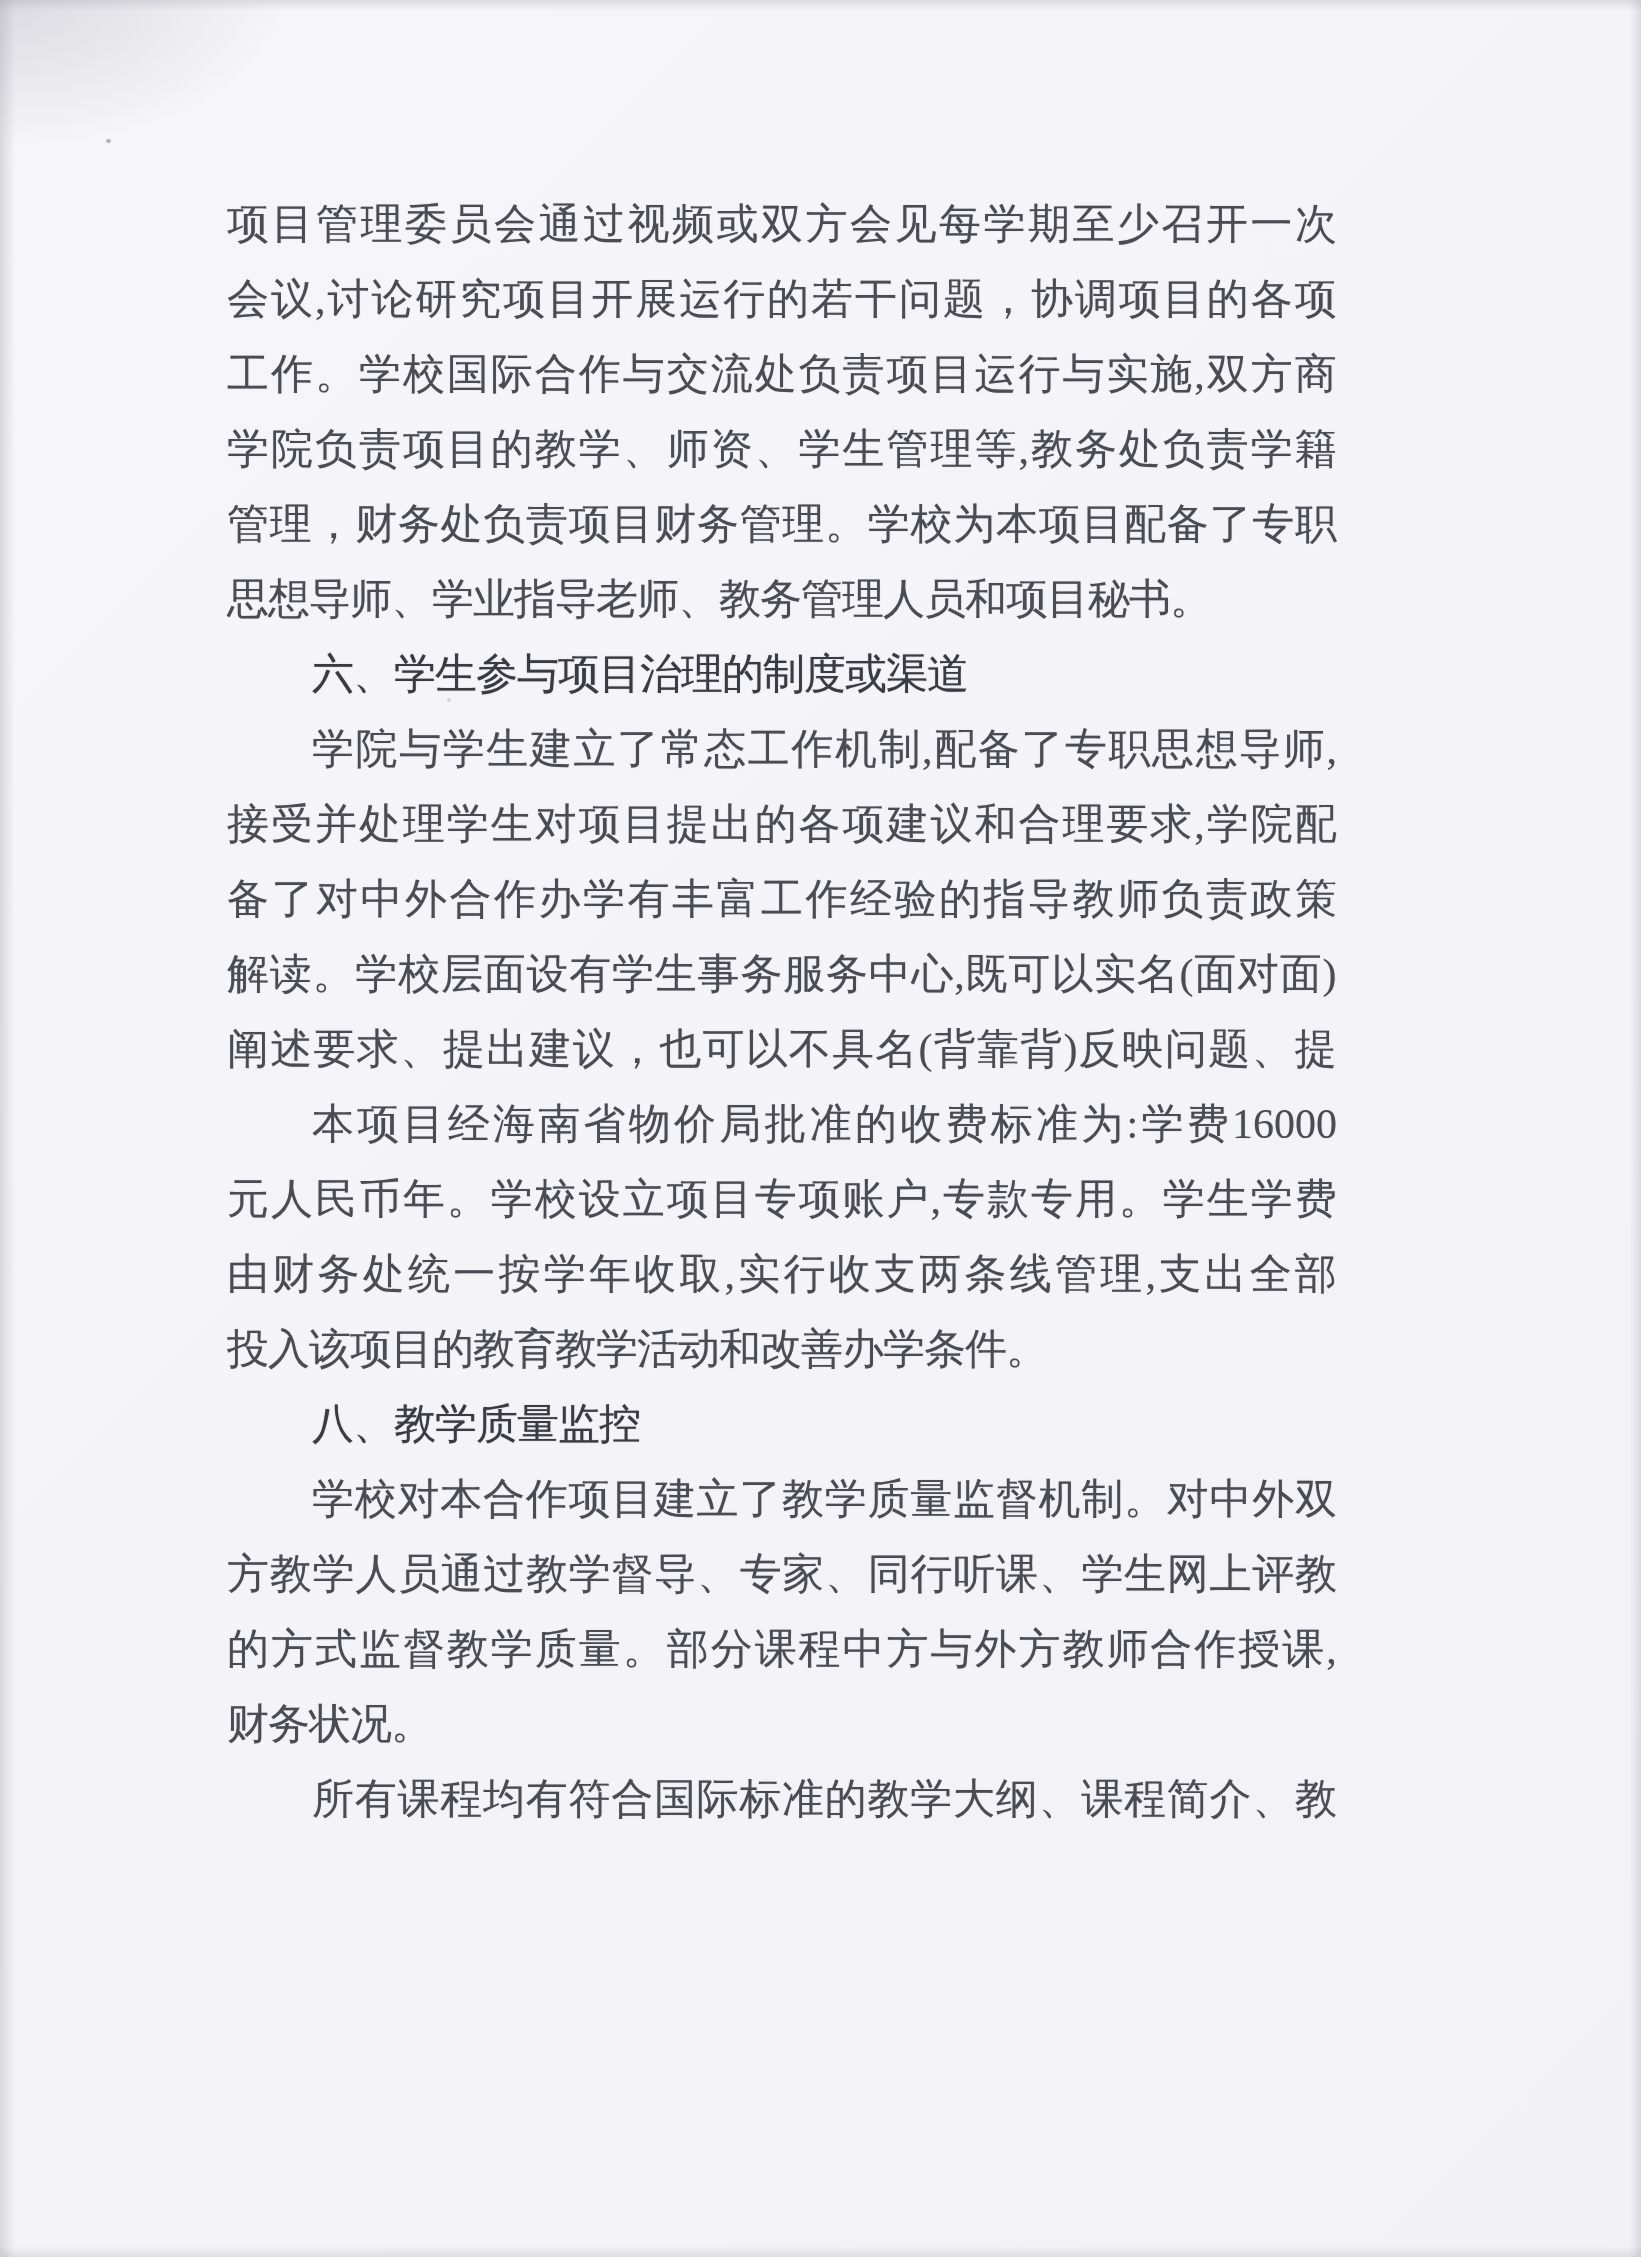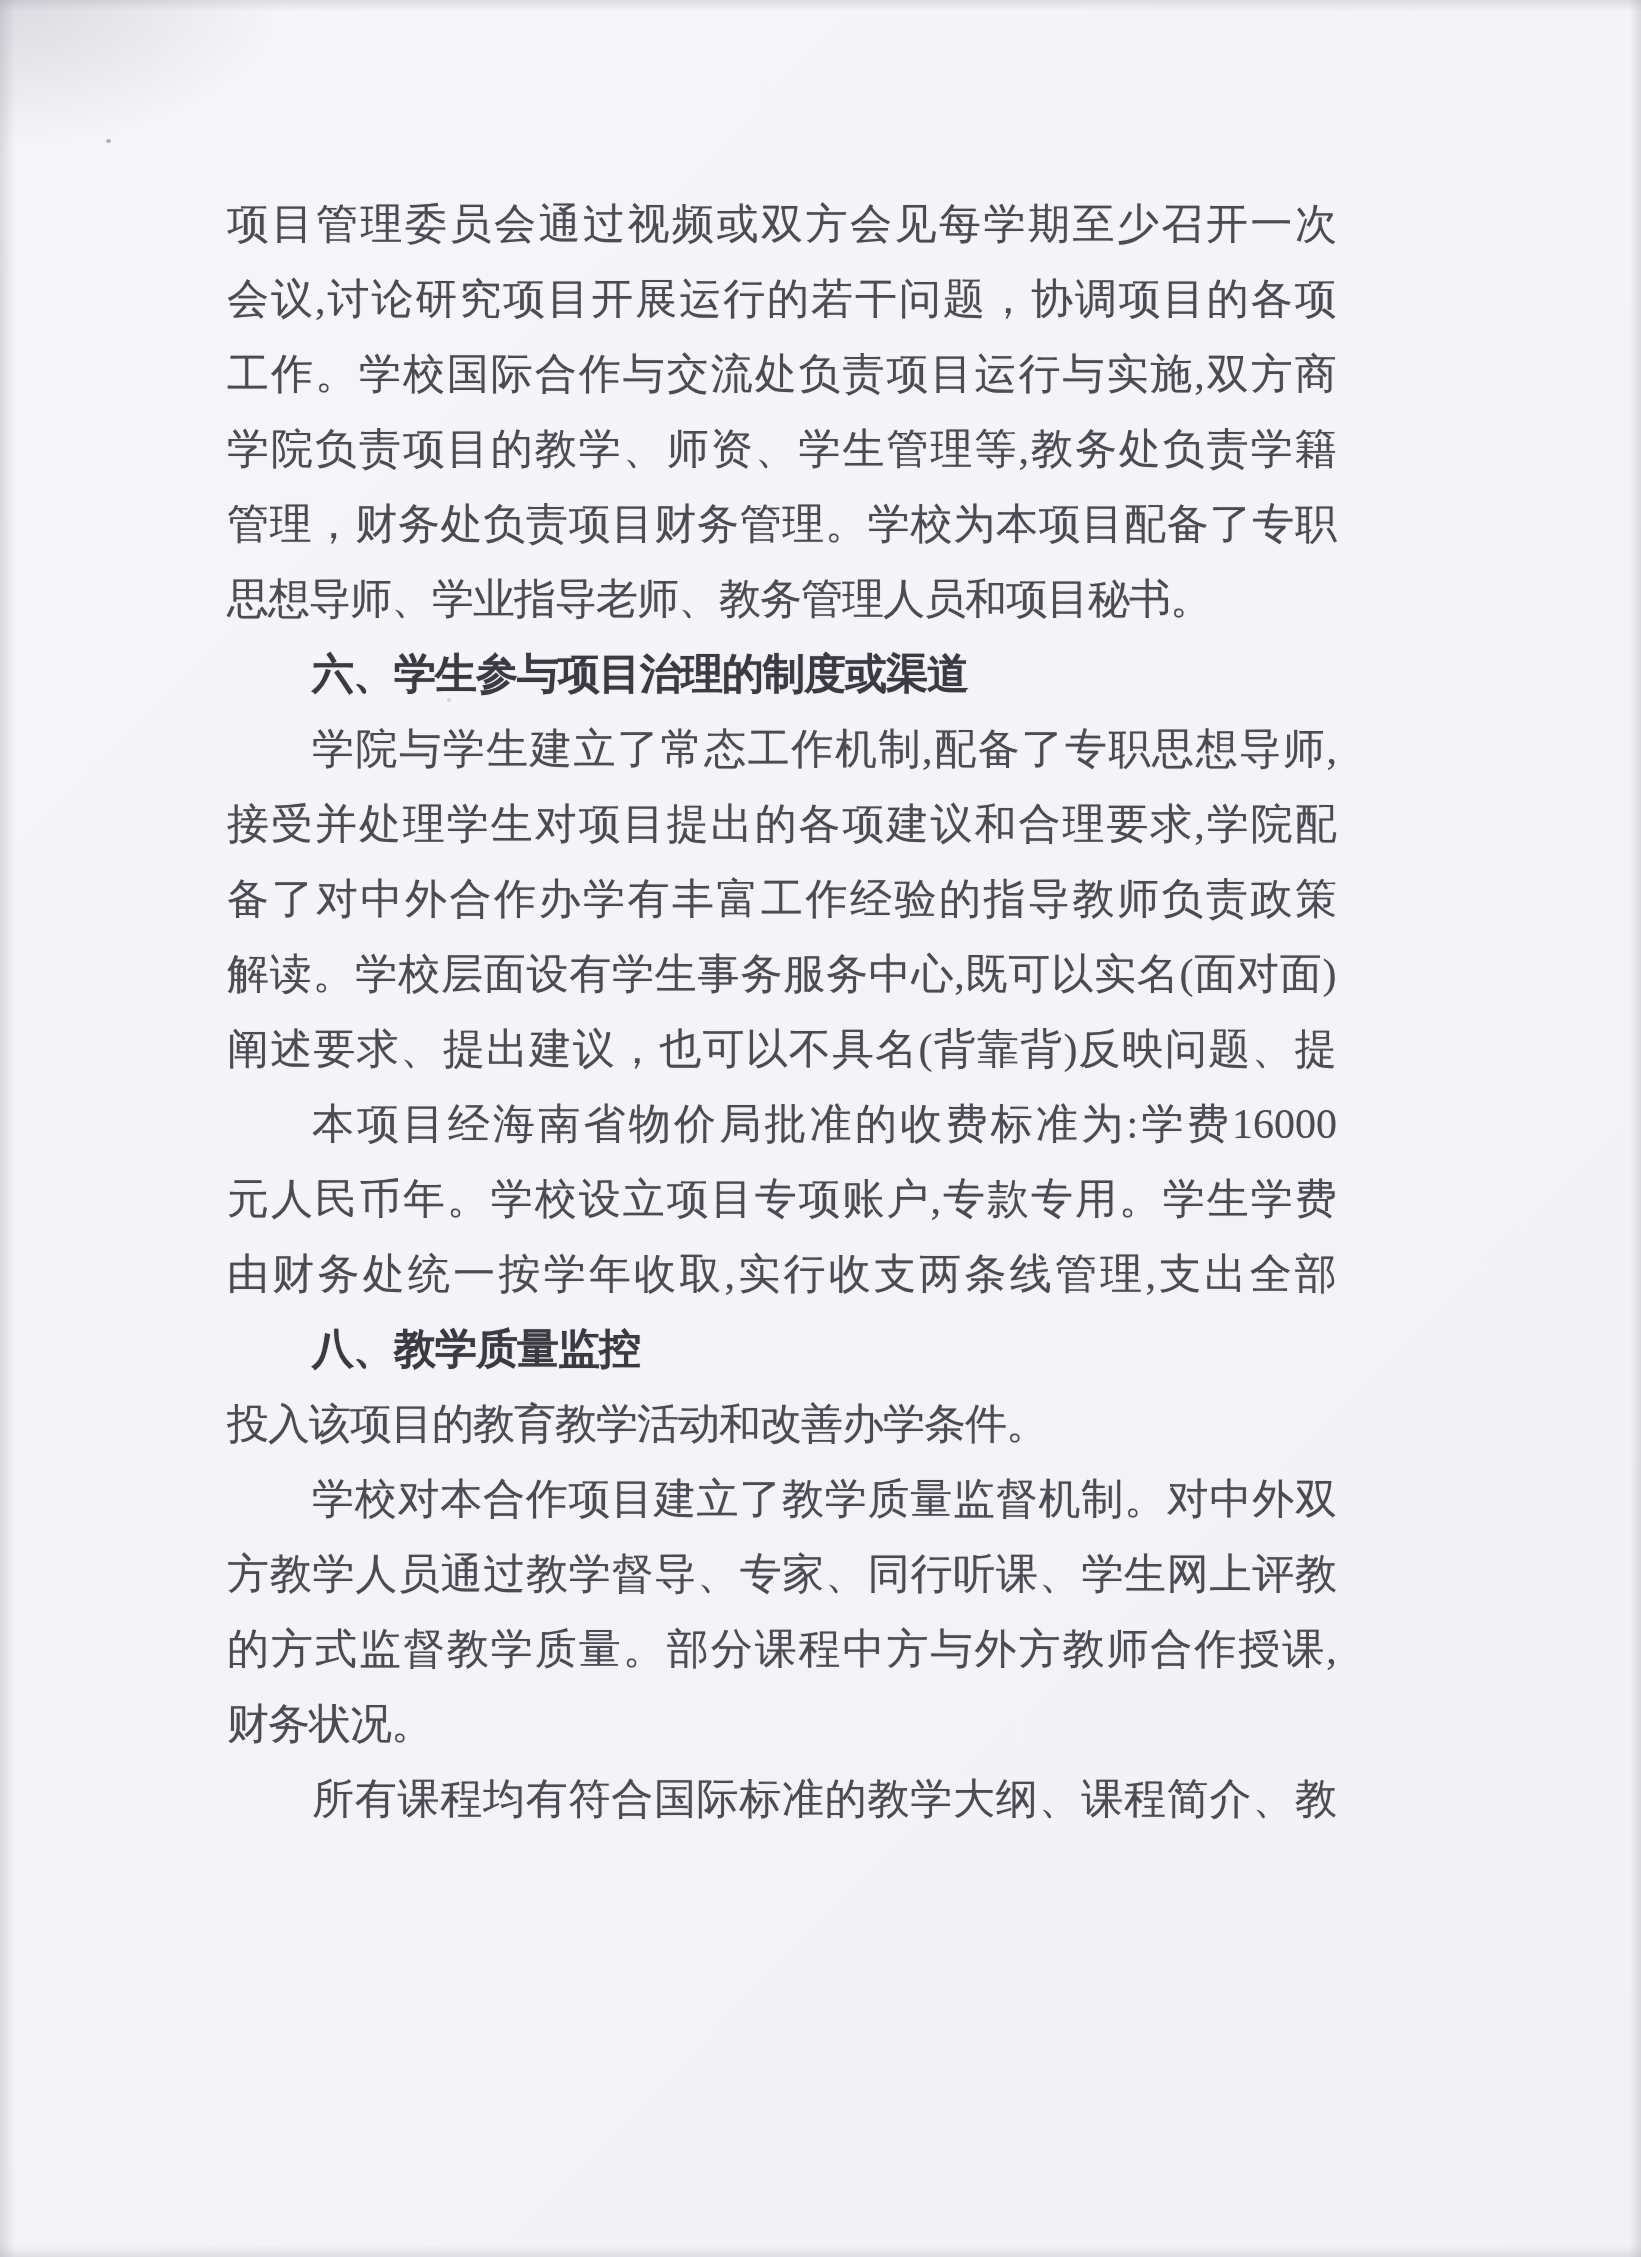--- a/index.html
+++ b/index.html
@@ -37,21 +37,21 @@
     white-space: pre;
     color: var(--text-color, #4b4b53);
     text-shadow: 0 0 1px rgba(75,75,85,0.35);
   }
   .line.justify {
     justify-content: space-between;
     letter-spacing: 0;
   }
   .line.indent { padding-left: 85px; }
   .line.heading {
-    font-weight: bold;
+    font-weight: normal;
     color: var(--heading-color, #3a3a42);
     text-shadow: 0 0 1px rgba(58,58,66,0.55);
   }
   .line span { display: inline-block; }
   .speck { position: absolute; border-radius: 50%; background: #8e8c96; }
   .speck-1 { left: 106px; top: 139px; width: 4.8px; height: 3.9px; opacity: 0.65; }
   .speck-2 { left: 447px; top: 698px; width: 3.9px; height: 3.9px; opacity: 0.30; }
 </style>
 </head>
 <body>
@@ -66,22 +66,22 @@
       <div class="line body">思想导师、学业指导老师、教务管理人员和项目秘书。</div>
       <div class="line heading indent">六、学生参与项目治理的制度或渠道</div>
       <div class="line body indent justify"><span>学</span><span>院</span><span>与</span><span>学</span><span>生</span><span>建</span><span>立</span><span>了</span><span>常</span><span>态</span><span>工</span><span>作</span><span>机</span><span>制</span><span>,</span><span>配</span><span>备</span><span>了</span><span>专</span><span>职</span><span>思</span><span>想</span><span>导</span><span>师</span><span>,</span></div>
       <div class="line body justify"><span>接</span><span>受</span><span>并</span><span>处</span><span>理</span><span>学</span><span>生</span><span>对</span><span>项</span><span>目</span><span>提</span><span>出</span><span>的</span><span>各</span><span>项</span><span>建</span><span>议</span><span>和</span><span>合</span><span>理</span><span>要</span><span>求</span><span>,</span><span>学</span><span>院</span><span>配</span></div>
       <div class="line body justify"><span>备</span><span>了</span><span>对</span><span>中</span><span>外</span><span>合</span><span>作</span><span>办</span><span>学</span><span>有</span><span>丰</span><span>富</span><span>工</span><span>作</span><span>经</span><span>验</span><span>的</span><span>指</span><span>导</span><span>教</span><span>师</span><span>负</span><span>责</span><span>政</span><span>策</span></div>
       <div class="line body justify"><span>解</span><span>读</span><span>。</span><span>学</span><span>校</span><span>层</span><span>面</span><span>设</span><span>有</span><span>学</span><span>生</span><span>事</span><span>务</span><span>服</span><span>务</span><span>中</span><span>心</span><span>,</span><span>既</span><span>可</span><span>以</span><span>实</span><span>名</span><span>(</span><span>面</span><span>对</span><span>面</span><span>)</span></div>
       <div class="line body justify"><span>阐</span><span>述</span><span>要</span><span>求</span><span>、</span><span>提</span><span>出</span><span>建</span><span>议</span><span>，</span><span>也</span><span>可</span><span>以</span><span>不</span><span>具</span><span>名</span><span>(</span><span>背</span><span>靠</span><span>背</span><span>)</span><span>反</span><span>映</span><span>问</span><span>题</span><span>、</span><span>提</span></div>
       <div class="line body indent justify"><span>本</span><span>项</span><span>目</span><span>经</span><span>海</span><span>南</span><span>省</span><span>物</span><span>价</span><span>局</span><span>批</span><span>准</span><span>的</span><span>收</span><span>费</span><span>标</span><span>准</span><span>为</span><span>:</span><span>学</span><span>费</span><span>16000</span></div>
       <div class="line body justify"><span>元</span><span>人</span><span>民</span><span>币</span><span>年</span><span>。</span><span>学</span><span>校</span><span>设</span><span>立</span><span>项</span><span>目</span><span>专</span><span>项</span><span>账</span><span>户</span><span>,</span><span>专</span><span>款</span><span>专</span><span>用</span><span>。</span><span>学</span><span>生</span><span>学</span><span>费</span></div>
       <div class="line body justify"><span>由</span><span>财</span><span>务</span><span>处</span><span>统</span><span>一</span><span>按</span><span>学</span><span>年</span><span>收</span><span>取</span><span>,</span><span>实</span><span>行</span><span>收</span><span>支</span><span>两</span><span>条</span><span>线</span><span>管</span><span>理</span><span>,</span><span>支</span><span>出</span><span>全</span><span>部</span></div>
+      <div class="line body">投入该项目的教育教学活动和改善办学条件。</div>
       <div class="line heading indent">八、教学质量监控</div>
-      <div class="line body">投入该项目的教育教学活动和改善办学条件。</div>
       <div class="line body indent justify"><span>学</span><span>校</span><span>对</span><span>本</span><span>合</span><span>作</span><span>项</span><span>目</span><span>建</span><span>立</span><span>了</span><span>教</span><span>学</span><span>质</span><span>量</span><span>监</span><span>督</span><span>机</span><span>制</span><span>。</span><span>对</span><span>中</span><span>外</span><span>双</span></div>
       <div class="line body justify"><span>方</span><span>教</span><span>学</span><span>人</span><span>员</span><span>通</span><span>过</span><span>教</span><span>学</span><span>督</span><span>导</span><span>、</span><span>专</span><span>家</span><span>、</span><span>同</span><span>行</span><span>听</span><span>课</span><span>、</span><span>学</span><span>生</span><span>网</span><span>上</span><span>评</span><span>教</span></div>
       <div class="line body justify"><span>的</span><span>方</span><span>式</span><span>监</span><span>督</span><span>教</span><span>学</span><span>质</span><span>量</span><span>。</span><span>部</span><span>分</span><span>课</span><span>程</span><span>中</span><span>方</span><span>与</span><span>外</span><span>方</span><span>教</span><span>师</span><span>合</span><span>作</span><span>授</span><span>课</span><span>,</span></div>
       <div class="line body">财务状况。</div>
       <div class="line body indent justify"><span>所</span><span>有</span><span>课</span><span>程</span><span>均</span><span>有</span><span>符</span><span>合</span><span>国</span><span>际</span><span>标</span><span>准</span><span>的</span><span>教</span><span>学</span><span>大</span><span>纲</span><span>、</span><span>课</span><span>程</span><span>简</span><span>介</span><span>、</span><span>教</span></div>
     </div>
   <div class="speck speck-1"></div>
   <div class="speck speck-2"></div>
 </div>
 

